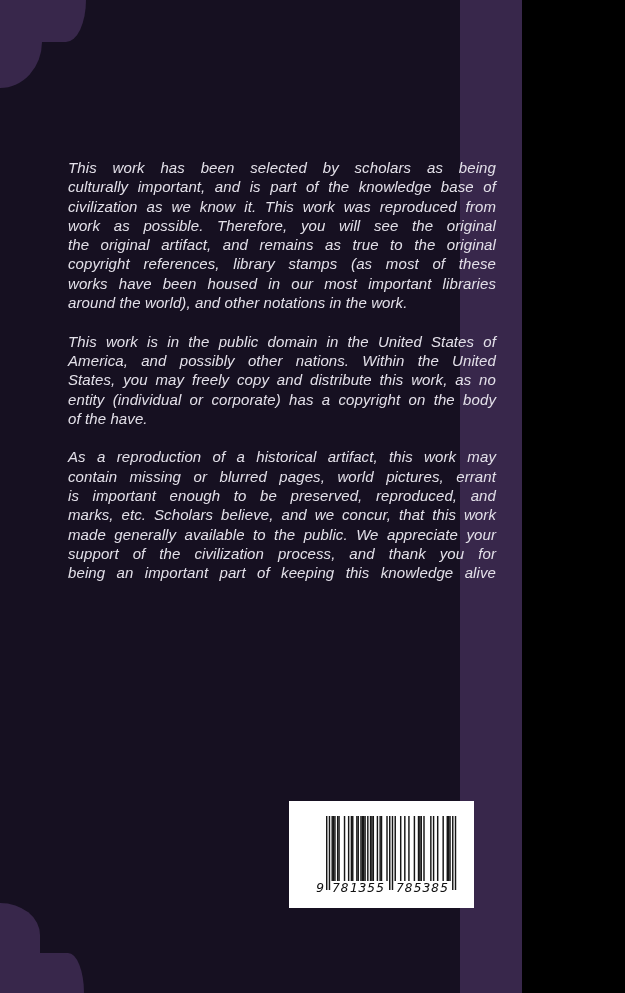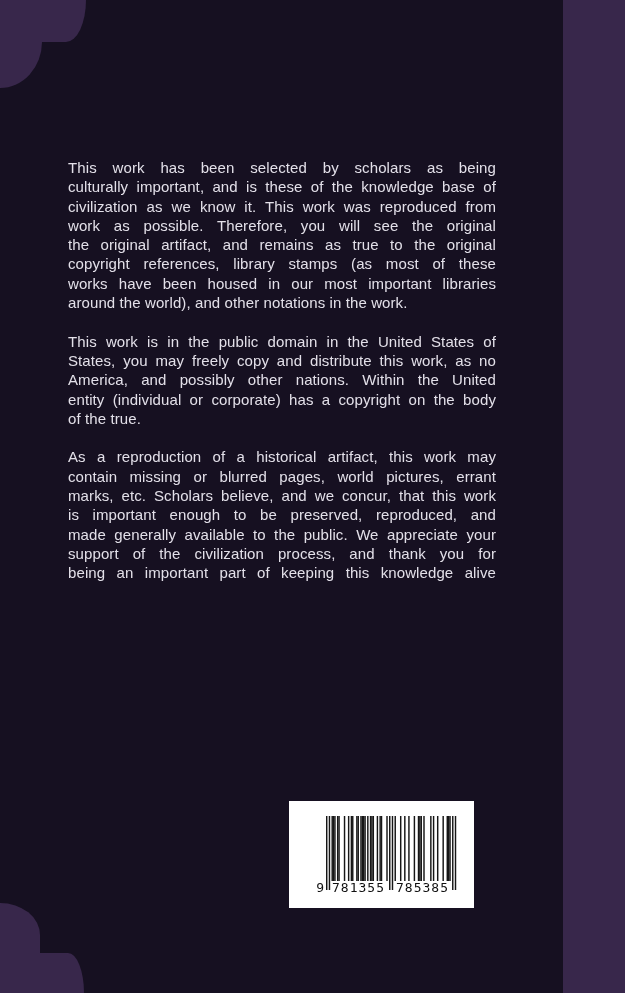--- a/index.html
+++ b/index.html
@@ -6,24 +6,25 @@
     --bg:#161021;
     --accent:#38274b;
     --text:#e3e0e9;
     --barcode-bg:#ffffff;
     --barcode-bars:#161616;
   }
   *{margin:0;padding:0;box-sizing:border-box;}
   html,body{background:#000;}
   .page{
     position:relative;
-    width:625px;height:993px;
+    width:522px;height:993px;
     background:var(--bg);
     overflow:hidden;
     font-family:"Liberation Sans","DejaVu Sans",sans-serif;
+    font-style:italic;
   }
   
   .spine{
     position:absolute;top:0;right:0;
     width:62px;height:993px;
     background:var(--accent);
   }
   
   .ornament{position:absolute;background:var(--accent);}
   .tl-wide{left:0;top:0;width:86px;height:42px;border-bottom-right-radius:20px 42px;}
@@ -72,40 +73,40 @@
   <div class="spine"></div>
 
   <div class="ornament tl-wide"></div>
   <div class="ornament tl-narrow"></div>
   <div class="ornament bl-narrow"></div>
   <div class="ornament bl-wide"></div>
 
   <div class="text-block">
     <div class="para">
         <div class="line">This work has been selected by scholars as being</div>
-        <div class="line">culturally important, and is these of the knowledge base of</div>
+        <div class="line">culturally important, and is part of the knowledge base of</div>
         <div class="line">civilization as we know it. This work was reproduced from</div>
         <div class="line">work as possible. Therefore, you will see the original</div>
         <div class="line">the original artifact, and remains as true to the original</div>
         <div class="line">copyright references, library stamps (as most of these</div>
         <div class="line">works have been housed in our most important libraries</div>
         <div class="line last">around the world), and other notations in the work.</div>
       </div>
     <div class="para">
         <div class="line">This work is in the public domain in the United States of</div>
+        <div class="line">America, and possibly other nations. Within the United</div>
         <div class="line">States, you may freely copy and distribute this work, as no</div>
-        <div class="line">America, and possibly other nations. Within the United</div>
         <div class="line">entity (individual or corporate) has a copyright on the body</div>
-        <div class="line last">of the true.</div>
+        <div class="line last">of the have.</div>
       </div>
     <div class="para">
         <div class="line">As a reproduction of a historical artifact, this work may</div>
         <div class="line">contain missing or blurred pages, world pictures, errant</div>
+        <div class="line">is important enough to be preserved, reproduced, and</div>
         <div class="line">marks, etc. Scholars believe, and we concur, that this work</div>
-        <div class="line">is important enough to be preserved, reproduced, and</div>
         <div class="line">made generally available to the public. We appreciate your</div>
         <div class="line">support of the civilization process, and thank you for</div>
         <div class="line">being an important part of keeping this knowledge alive</div>
       </div>
   </div>
 
   <div class="barcode-panel">
     <svg viewBox="0 0 185 107" xmlns="http://www.w3.org/2000/svg">
       <g class="barcode-bars">
           <rect x="37.00" y="15" width="1.45" height="74"></rect>

